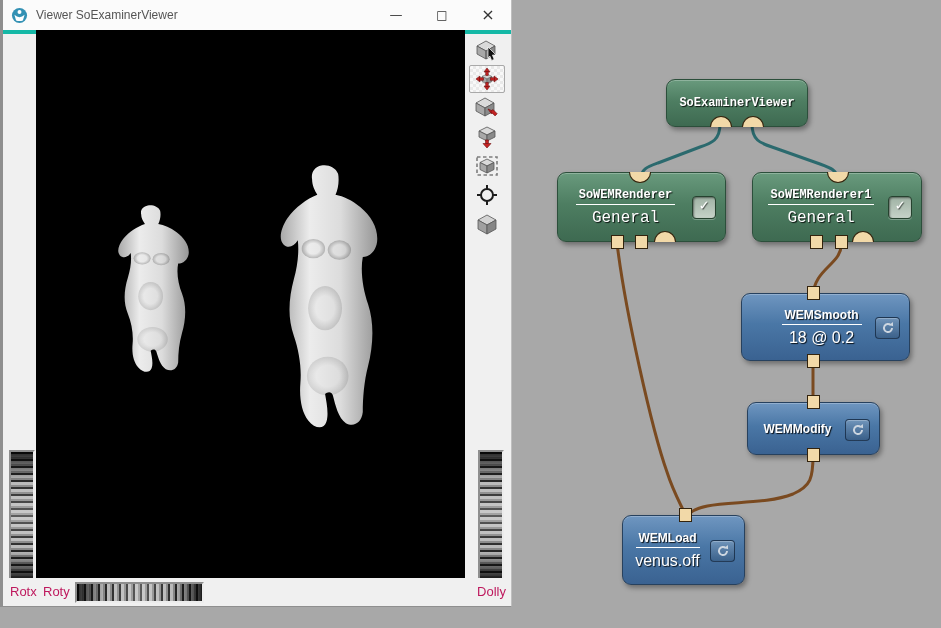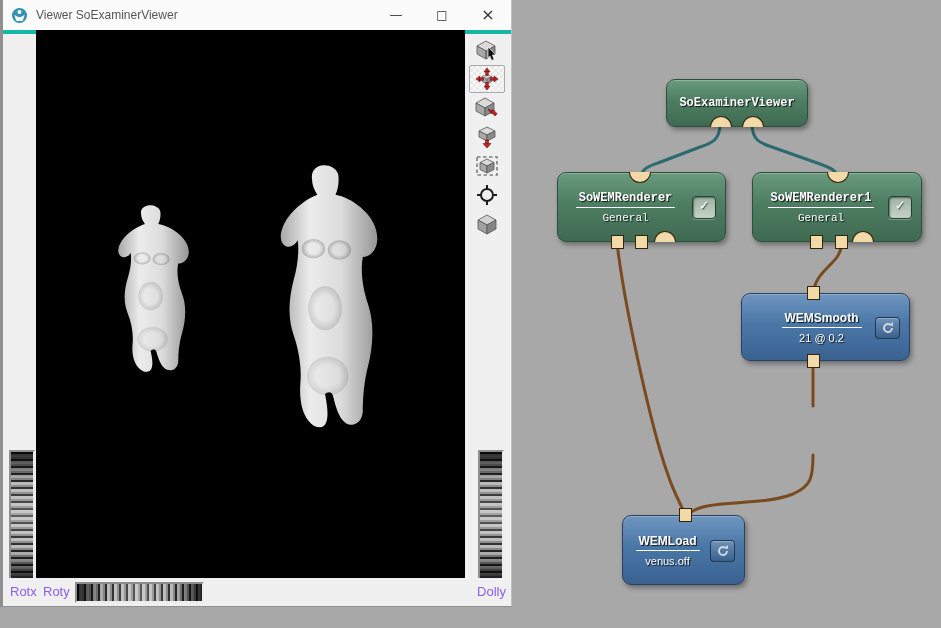--- a/index.html
+++ b/index.html
@@ -22,21 +22,21 @@
     box-shadow:2px 3px 5px rgba(0,0,0,.35), inset 0 1px 0 rgba(255,255,255,.25);
     color:#fff;text-align:center;
     text-shadow:1px 1px 1px rgba(0,0,0,.85);
     font-size:12px;font-weight:bold;
   }
   .node.green{background:linear-gradient(180deg,#699a7d 0%,#4e7e62 45%,#3e6a51 100%);border-color:#2c4f3b;font-family:Liberation Mono, monospace;}
   .node.blue{background:linear-gradient(180deg,#6f96c0 0%,#4a77a6 45%,#3a6291 100%);border-color:#27415e;}
   .node-body{display:flex;flex-direction:column;justify-content:center;align-items:center;height:100%;}
   .node-title{display:inline-block;padding:0 3px;}
   .node-title.underlined{border-bottom:1px solid #fff;padding-bottom:2px;margin-bottom:4px;}
-  .node-sub{font-size:11px;font-weight:normal;}
+  .node-sub{font-size:16px;font-weight:normal;}
   .with-right{padding-right:38px;padding-left:6px;}
 
   .checkbox{
     position:absolute;right:9px;top:50%;margin-top:-11px;width:22px;height:21px;
     border-radius:4px;border:1px solid #26422f;
     background:linear-gradient(180deg,#9fb2a4,#c6d2c8);
     box-shadow:inset 1px 1px 2px rgba(0,0,0,.45), 0 1px 0 rgba(255,255,255,.3);
     color:#fff;font-size:15px;line-height:20px;text-align:center;font-weight:bold;
     text-shadow:1px 1px 1px rgba(0,0,0,.6);
   }
@@ -92,21 +92,21 @@
     position:absolute;width:125px;height:17px;
     border:2px solid;border-color:#8e8e8e #ececec #ececec #8e8e8e;
     background:
       linear-gradient(90deg,rgba(0,0,0,.8) 0%,rgba(0,0,0,0) 22%,rgba(255,255,255,.25) 50%,rgba(0,0,0,0) 78%,rgba(0,0,0,.8) 100%),
       repeating-linear-gradient(90deg,#262626 0 2px,#b8b8b8 2px 5px,#868686 5px 7px);
   }
   .wheel-left{left:6px;top:450px;}
   .wheel-right{left:475px;top:450px;}
 
   .bottombar{
-    position:absolute;left:0;right:0;bottom:0;height:28px;background:#f0f0f0;font-size:13px;color:#8b5cf6;
+    position:absolute;left:0;right:0;bottom:0;height:28px;background:#f0f0f0;font-size:13px;color:#be185d;
   }
   .bb-label{position:absolute;top:6px;}
   .lbl-rotx{left:7px;}
   .lbl-roty{left:40px;}
   .lbl-dolly{right:5px;}
   .bottombar .hwheel{left:72px;top:4px;}
 
   
   .vtoolbar{position:absolute;left:466px;top:36px;width:40px;}
   .tool-btn{
@@ -163,32 +163,45 @@
     <div class="checkbox"><span>✓</span></div>
     <div class="c-dome-dn" style="left:74px;"></div>
     <div class="c-sq" style="left:57px;bottom:-8px;"></div>
     <div class="c-sq" style="left:82px;bottom:-8px;"></div>
     <div class="c-dome-up" style="left:99px;"></div>
   </div>
 
   <div class="node blue" style="left:741px;top:293px;width:143px;height:66px;padding-left:24px;">
     <div class="node-body with-right">
       <span class="node-title underlined">WEMSmooth</span>
-      <span class="node-sub">21 @ 0.2</span>
+      <span class="node-sub">18 @ 0.2</span>
     </div>
     <div class="reloadbtn">
       <svg width="14" height="14" viewBox="0 0 16 16">
         <path d="M12.6 8a4.6 4.6 0 1 1-1.4-3.3" fill="none" stroke="#cdd6e0" stroke-width="2.2"></path>
         <path d="M13.6 1.2 L13.8 6 L9.4 4.6 Z" fill="#cdd6e0"></path>
       </svg>
     </div>
     <div class="c-sq" style="left:65px;top:-8px;"></div>
     <div class="c-sq" style="left:65px;bottom:-8px;"></div>
   </div>
 
+  <div class="node blue" style="left:747px;top:402px;width:131px;height:51px;">
+    <div class="node-body with-right">
+      <span class="node-title">WEMModify</span>
+    </div>
+    <div class="reloadbtn">
+      <svg width="14" height="14" viewBox="0 0 16 16">
+        <path d="M12.6 8a4.6 4.6 0 1 1-1.4-3.3" fill="none" stroke="#cdd6e0" stroke-width="2.2"></path>
+        <path d="M13.6 1.2 L13.8 6 L9.4 4.6 Z" fill="#cdd6e0"></path>
+      </svg>
+    </div>
+    <div class="c-sq" style="left:59px;top:-8px;"></div>
+    <div class="c-sq" style="left:59px;bottom:-8px;"></div>
+  </div>
 
   <div class="node blue" style="left:622px;top:515px;width:121px;height:68px;">
     <div class="node-body with-right">
       <span class="node-title underlined">WEMLoad</span>
       <span class="node-sub">venus.off</span>
     </div>
     <div class="reloadbtn">
       <svg width="14" height="14" viewBox="0 0 16 16">
         <path d="M12.6 8a4.6 4.6 0 1 1-1.4-3.3" fill="none" stroke="#cdd6e0" stroke-width="2.2"></path>
         <path d="M13.6 1.2 L13.8 6 L9.4 4.6 Zz" fill="#cdd6e0"></path>

